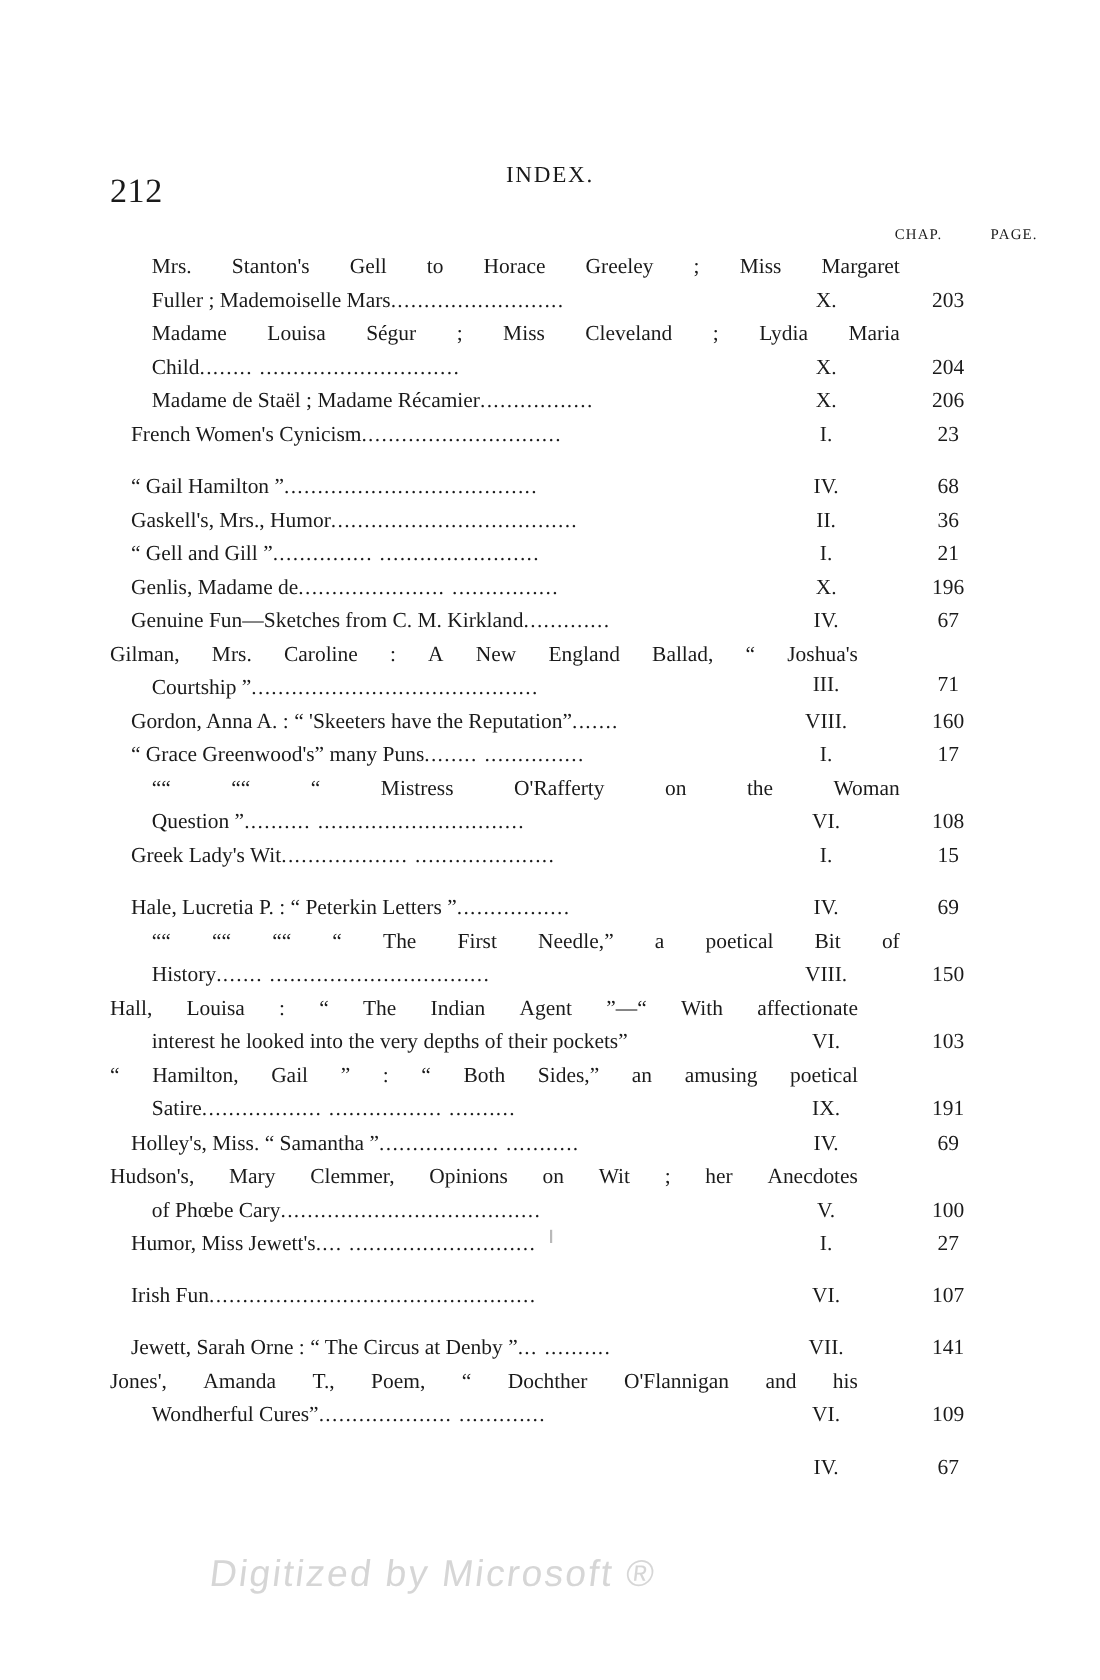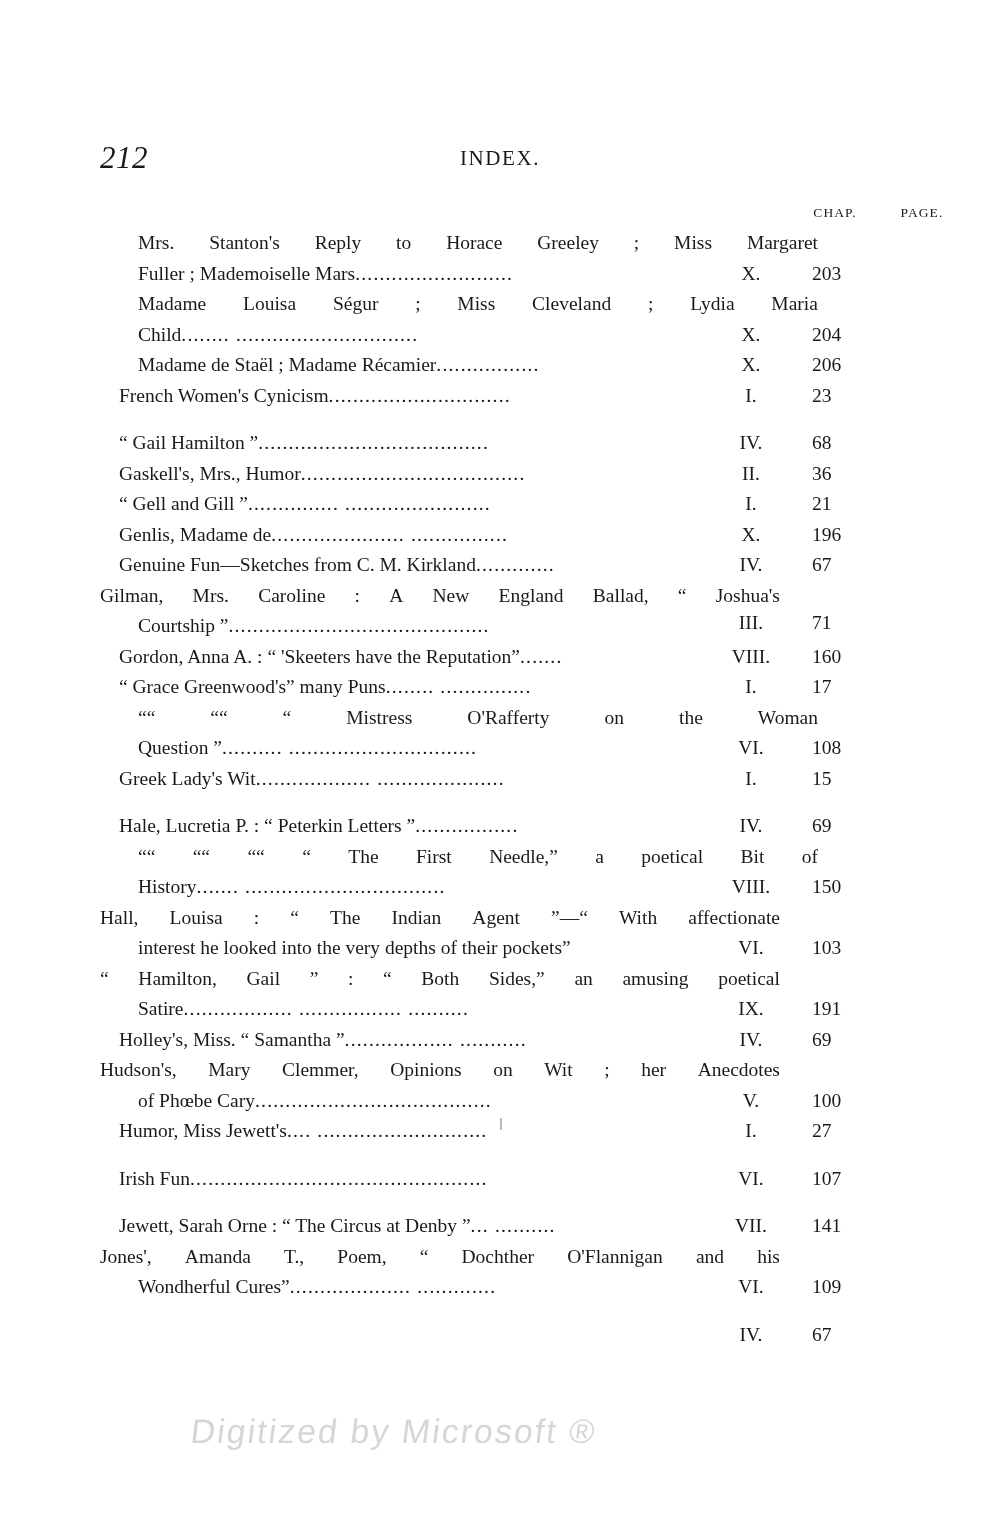--- a/index.html
+++ b/index.html
@@ -24,24 +24,23 @@
   .running-head {
     position: absolute;
     top: 140px;
     left: 100px;
     width: 800px;
     height: 34px;
   }
   .folio {
     position: absolute;
     left: 0;
-    top: 0;
+    top: 16px;
     font-size: 31px;
     letter-spacing: 0.5px;
-    font-style: italic;
   }
   .head-title {
     position: absolute;
     left: 0;
     top: 6px;
     width: 800px;
     text-align: center;
     font-size: 21px;
     letter-spacing: 1.6px;
   }
@@ -124,20 +123,21 @@
     left: 0;
     width: 118px;
     text-align: center;
     font-size: 19.5px;
     line-height: 30.5px;
   }
   .nums .pg {
     position: absolute;
     left: 120px;
     width: 100px;
+    text-align: center;
     font-size: 19.5px;
     line-height: 30.5px;
   }
   .gap {
     height: 17px;
   }
 
   
   .watermark {
     position: absolute;
@@ -178,21 +178,21 @@
   </div>
 
   <div class="tick"></div>
 
   <div class="index-body" id="index-body">
       <div class="entry">
         <div class="lines">
           <div class="line justify indent">
             <span class="w">Mrs.</span>
             <span class="w">Stanton's</span>
-            <span class="w">Reply</span>
+            <span class="w">Gell</span>
             <span class="w">to</span>
             <span class="w">Horace</span>
             <span class="w">Greeley</span>
             <span class="w">;</span>
             <span class="w">Miss</span>
             <span class="w">Margaret</span>
           </div>
           <div class="line indent"><span class="txt">Fuller ; Mademoiselle Mars</span><span class="leader">..........................</span></div>
         </div>
         <div class="nums" style="top: 30.5px;">

